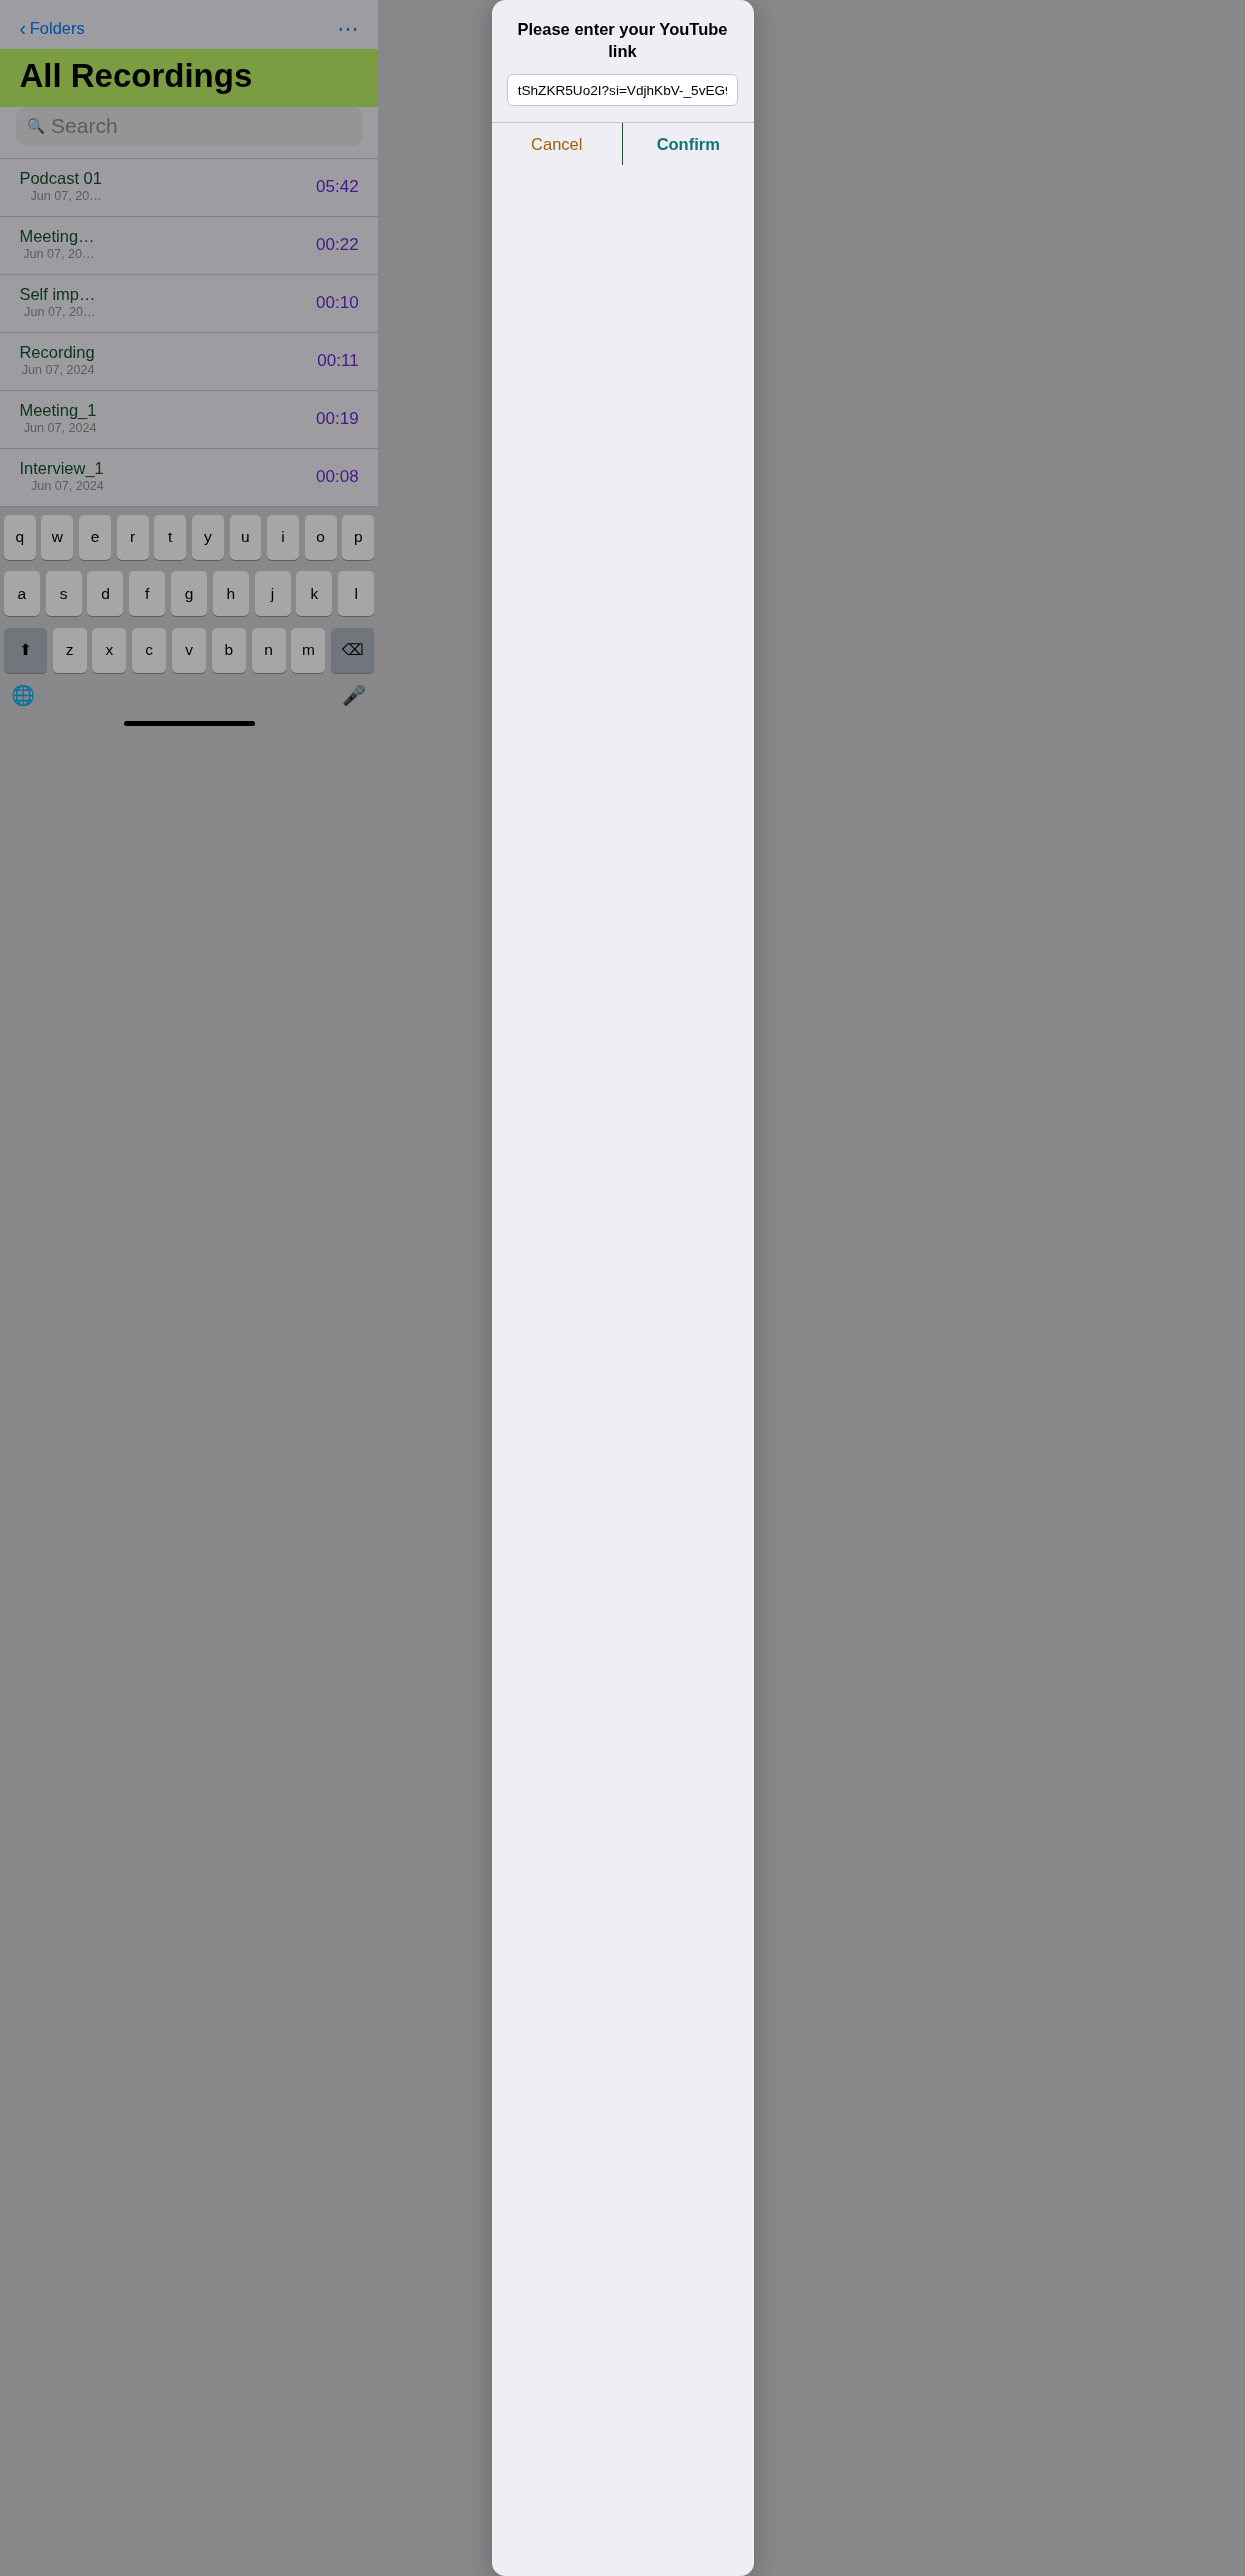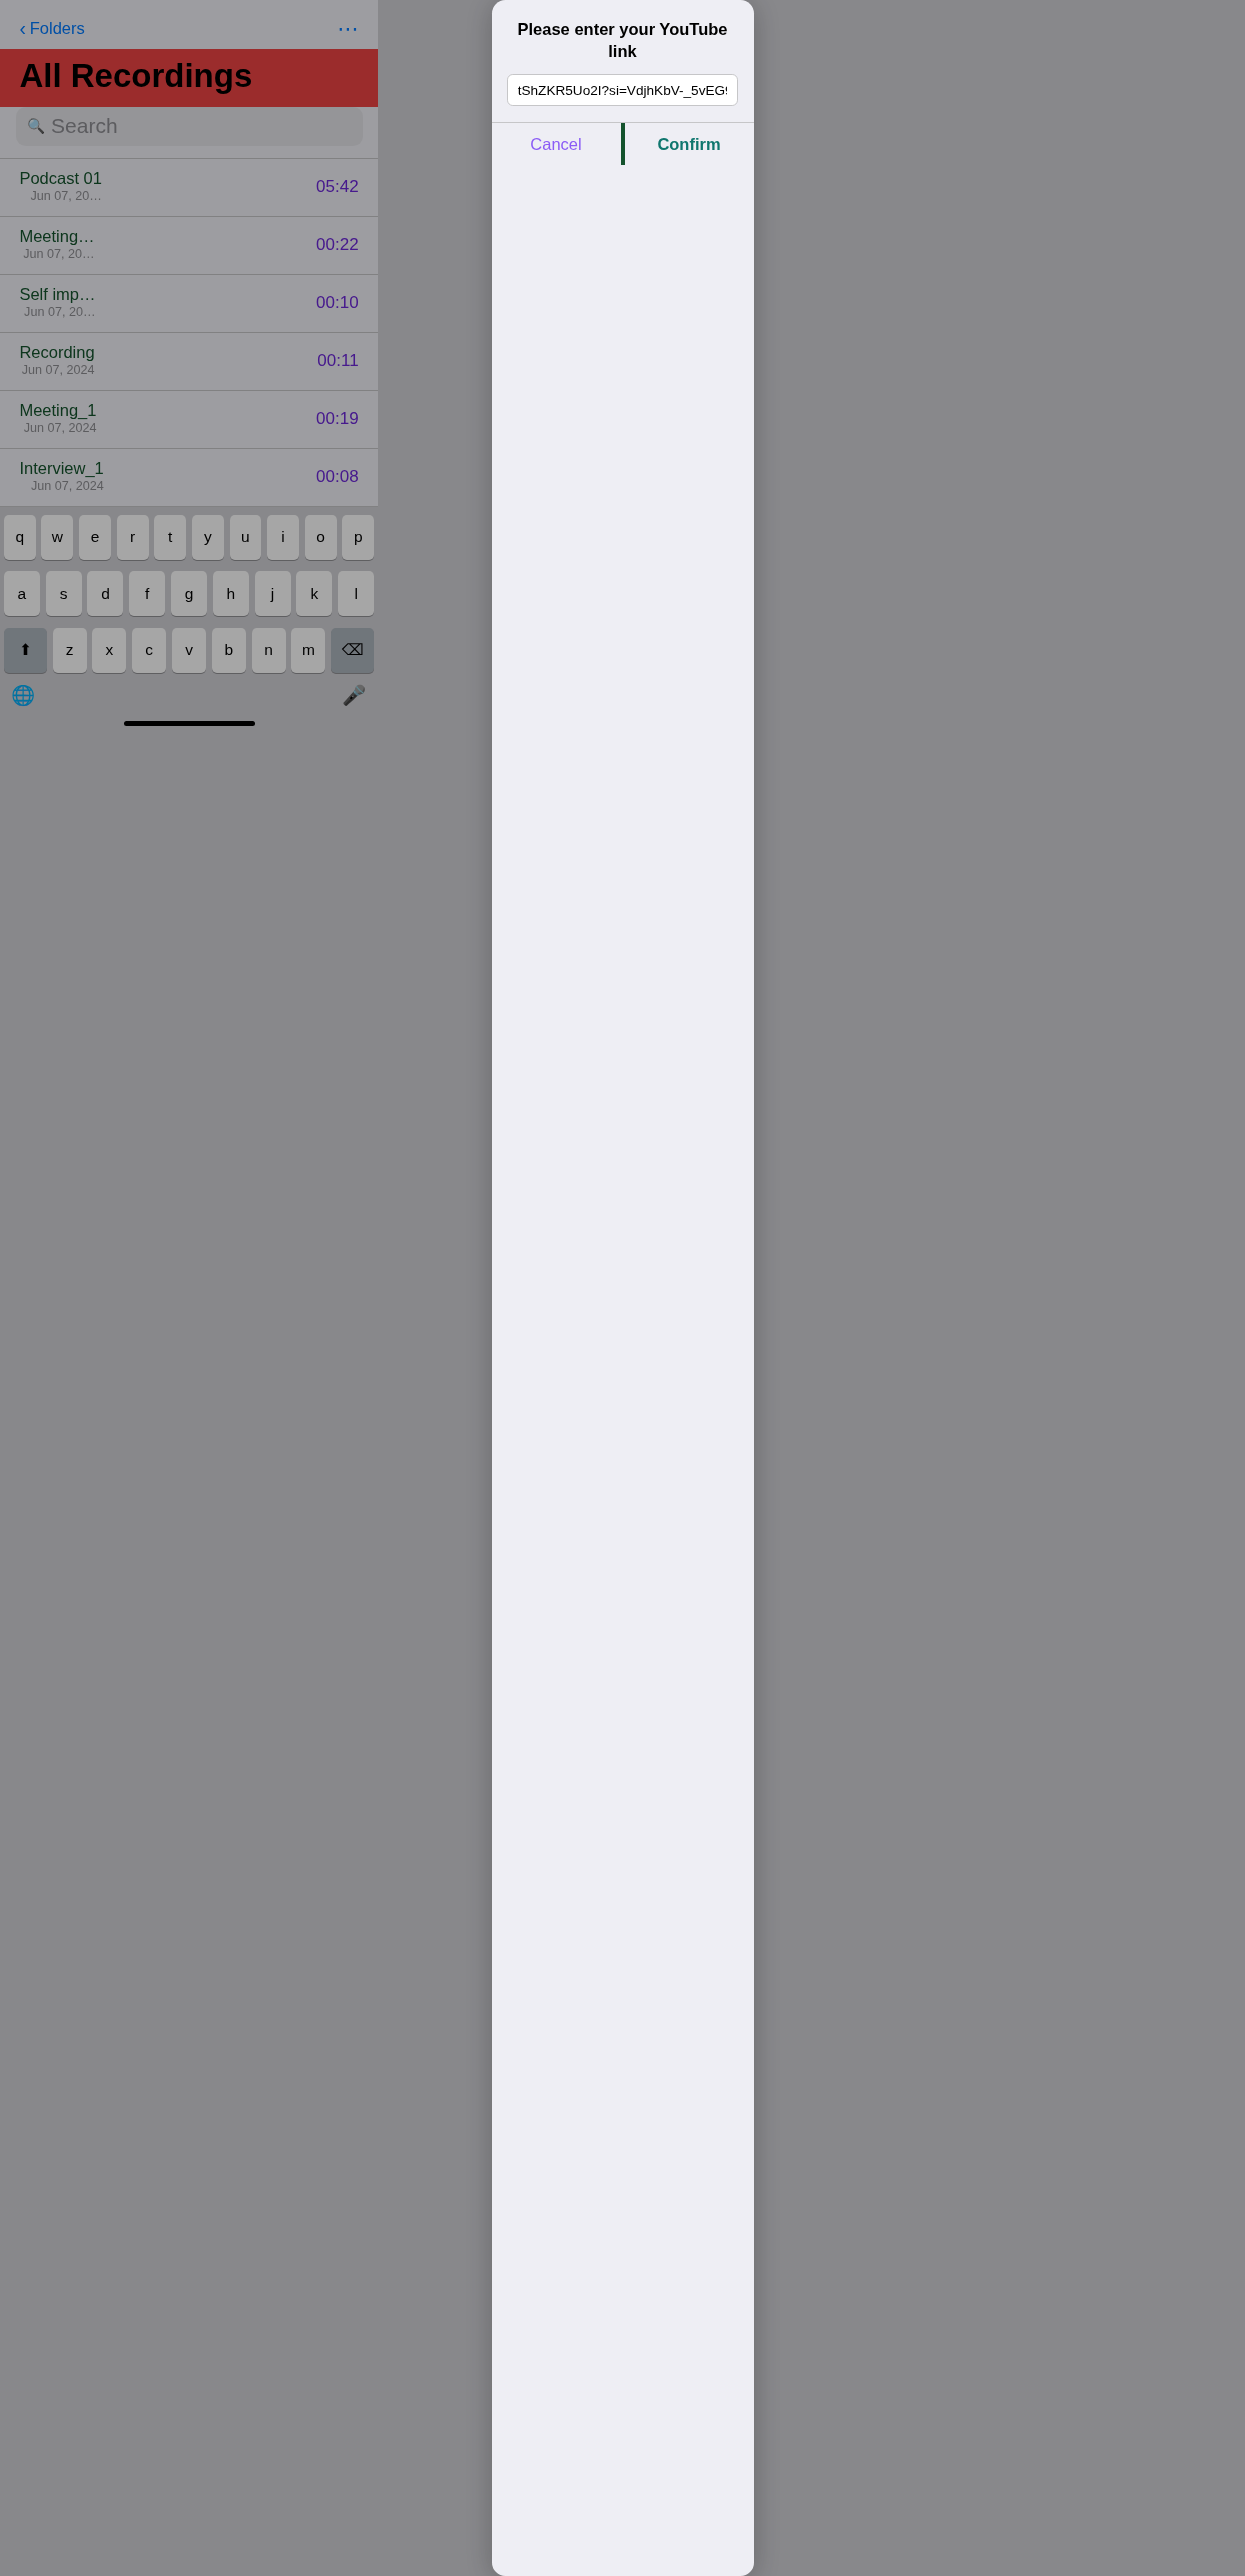--- a/index.html
+++ b/index.html
@@ -39,21 +39,21 @@
       color: #007aff;
       font-size: 21.3px;
       cursor: pointer;
     }
 
     
     .page-title {
       font-size: 33px;
       font-weight: 700;
       padding: 7.8px 19.4px 11.6px;
-      background: #ef4444;
+      background: #bef264;
       color: #000;
     }
 
     
     .search-bar-container {
       padding: 0 15.5px 11.6px;
       background: #f2f2f7;
     }
     .search-bar {
       background: #e5e5ea;
@@ -158,22 +158,22 @@
       flex: 1;
       padding: 11.6px;
       text-align: center;
       font-size: 16.5px;
       cursor: pointer;
       background: transparent;
       border: none;
       outline: none;
     }
     .alert-btn-cancel {
-      color: #8b5cf6;
-      border-right: 4px solid #14532d;
+      color: #a16207;
+      border-right: 1px solid #14532d;
     }
     .alert-btn-confirm {
       color: #0f766e;
       font-weight: 600;
     }
 
     
     .keyboard-area {
       background: #d1d1d6;
       padding: 7.8px 3.9px 3.9px;

